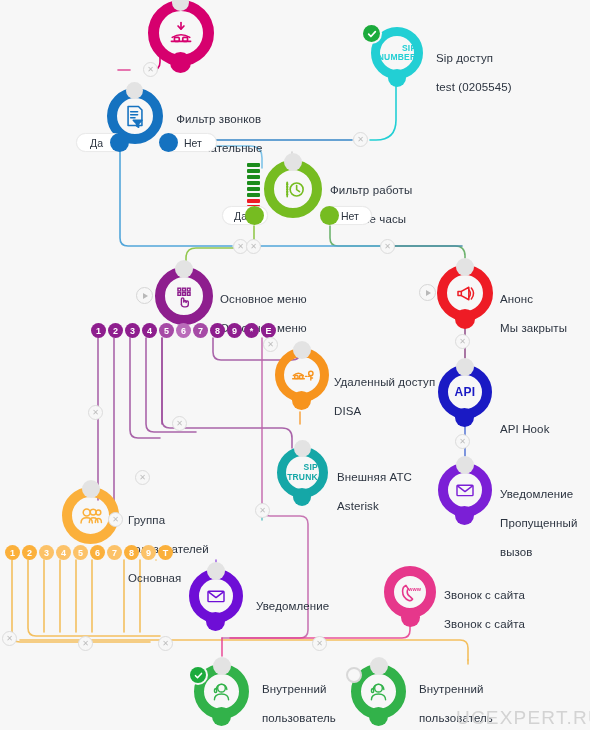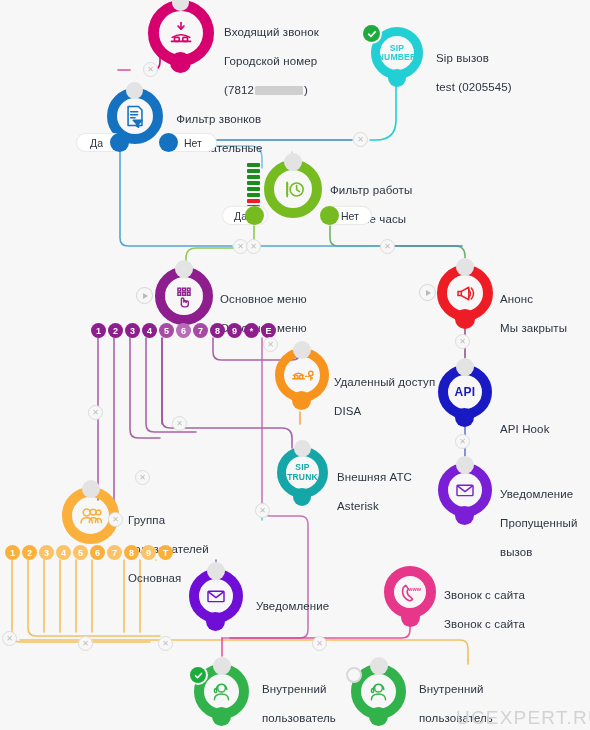--- a/index.html
+++ b/index.html
@@ -67,21 +67,21 @@
   .label{
     position:absolute;
     font-size:11.5px;line-height:14.5px;
     color:#2c3440;
     white-space:pre-line;
     letter-spacing:.01em;
     z-index:5;
   }
   .sip-text{
     font-size:8.5px;font-weight:bold;line-height:9.5px;
-    text-align:center;letter-spacing:.2px;
+    text-align:right;letter-spacing:.2px;
   }
   .api-text{font-size:12px;font-weight:bold;letter-spacing:.3px;}
 
   
   .pill{
     position:absolute;
     height:19px;border-radius:10px;
     background:#ffffff;
     border:1px solid #eaeaea;
     display:flex;align-items:center;
@@ -222,41 +222,36 @@
             <path d="M6 21 q10 -6 20 0"></path>
             <rect x="8.5" y="21" width="5.5" height="4.5" rx="1.2"></rect>
             <rect x="18" y="21" width="5.5" height="4.5" rx="1.2"></rect>
             <path d="M5 25.5 h22"></path>
           </g>
         </svg>
       </div>
     </div>
     <div class="bot-dot" style="left:22px;top:52px;width:21px;height:21px;background:#d6006e;"></div>
   </div>
-  <div class="label" style="left:224px;top:10px;">
-    <span>Входящий звонок</span><br>
-    <span>Городской номер</span><br>
-    <span>(7812</span><span style="display:inline-block;width:48px;height:9px;background:#cfcfcf;border-radius:1px;vertical-align:middle;margin:0 1px;"></span><span>)</span>
-  </div>
 
   <div class="node" style="left:371px;top:27px;">
     <div class="check-badge" style="left:-8px;top:-2px;width:17px;height:17px;">
       <svg width="10" height="10" viewBox="0 0 12 12">
           <path d="M2 6.2 L4.7 9 L10 3.2" fill="none" stroke="#fff" stroke-width="2" stroke-linecap="round" stroke-linejoin="round"></path>
         </svg>
     </div>
     <div class="ring" style="width:52px;height:52px;border:9px solid #22cfd4;">
       <div class="hole">
         <div class="sip-text" style="color:#22cfd4;">SIP<br>NUMBER</div>
       </div>
     </div>
     <div class="bot-dot" style="left:17px;top:42px;width:18px;height:18px;background:#22cfd4;"></div>
   </div>
   <div class="label" style="left:436px;top:36px;">
-    <span>Sip вызов</span><br>
+    <span>Sip доступ</span><br>
     <span>test (0205545)</span>
   </div>
 
   <div class="node" style="left:107px;top:88px;">
     <div class="top-dot" style="left:19px;top:-6px;width:17px;height:17px;"></div>
     <div class="ring" style="width:56px;height:56px;border:10px solid #1572c0;">
       <div class="hole">
         <svg class="glyph" width="26" height="26" viewBox="0 0 30 30">
           <g fill="none" stroke="#1572c0" stroke-width="1.8" stroke-linejoin="round" stroke-linecap="round">
             <path d="M7 4 h12 l4 4 v18 H7 Z"></path>

